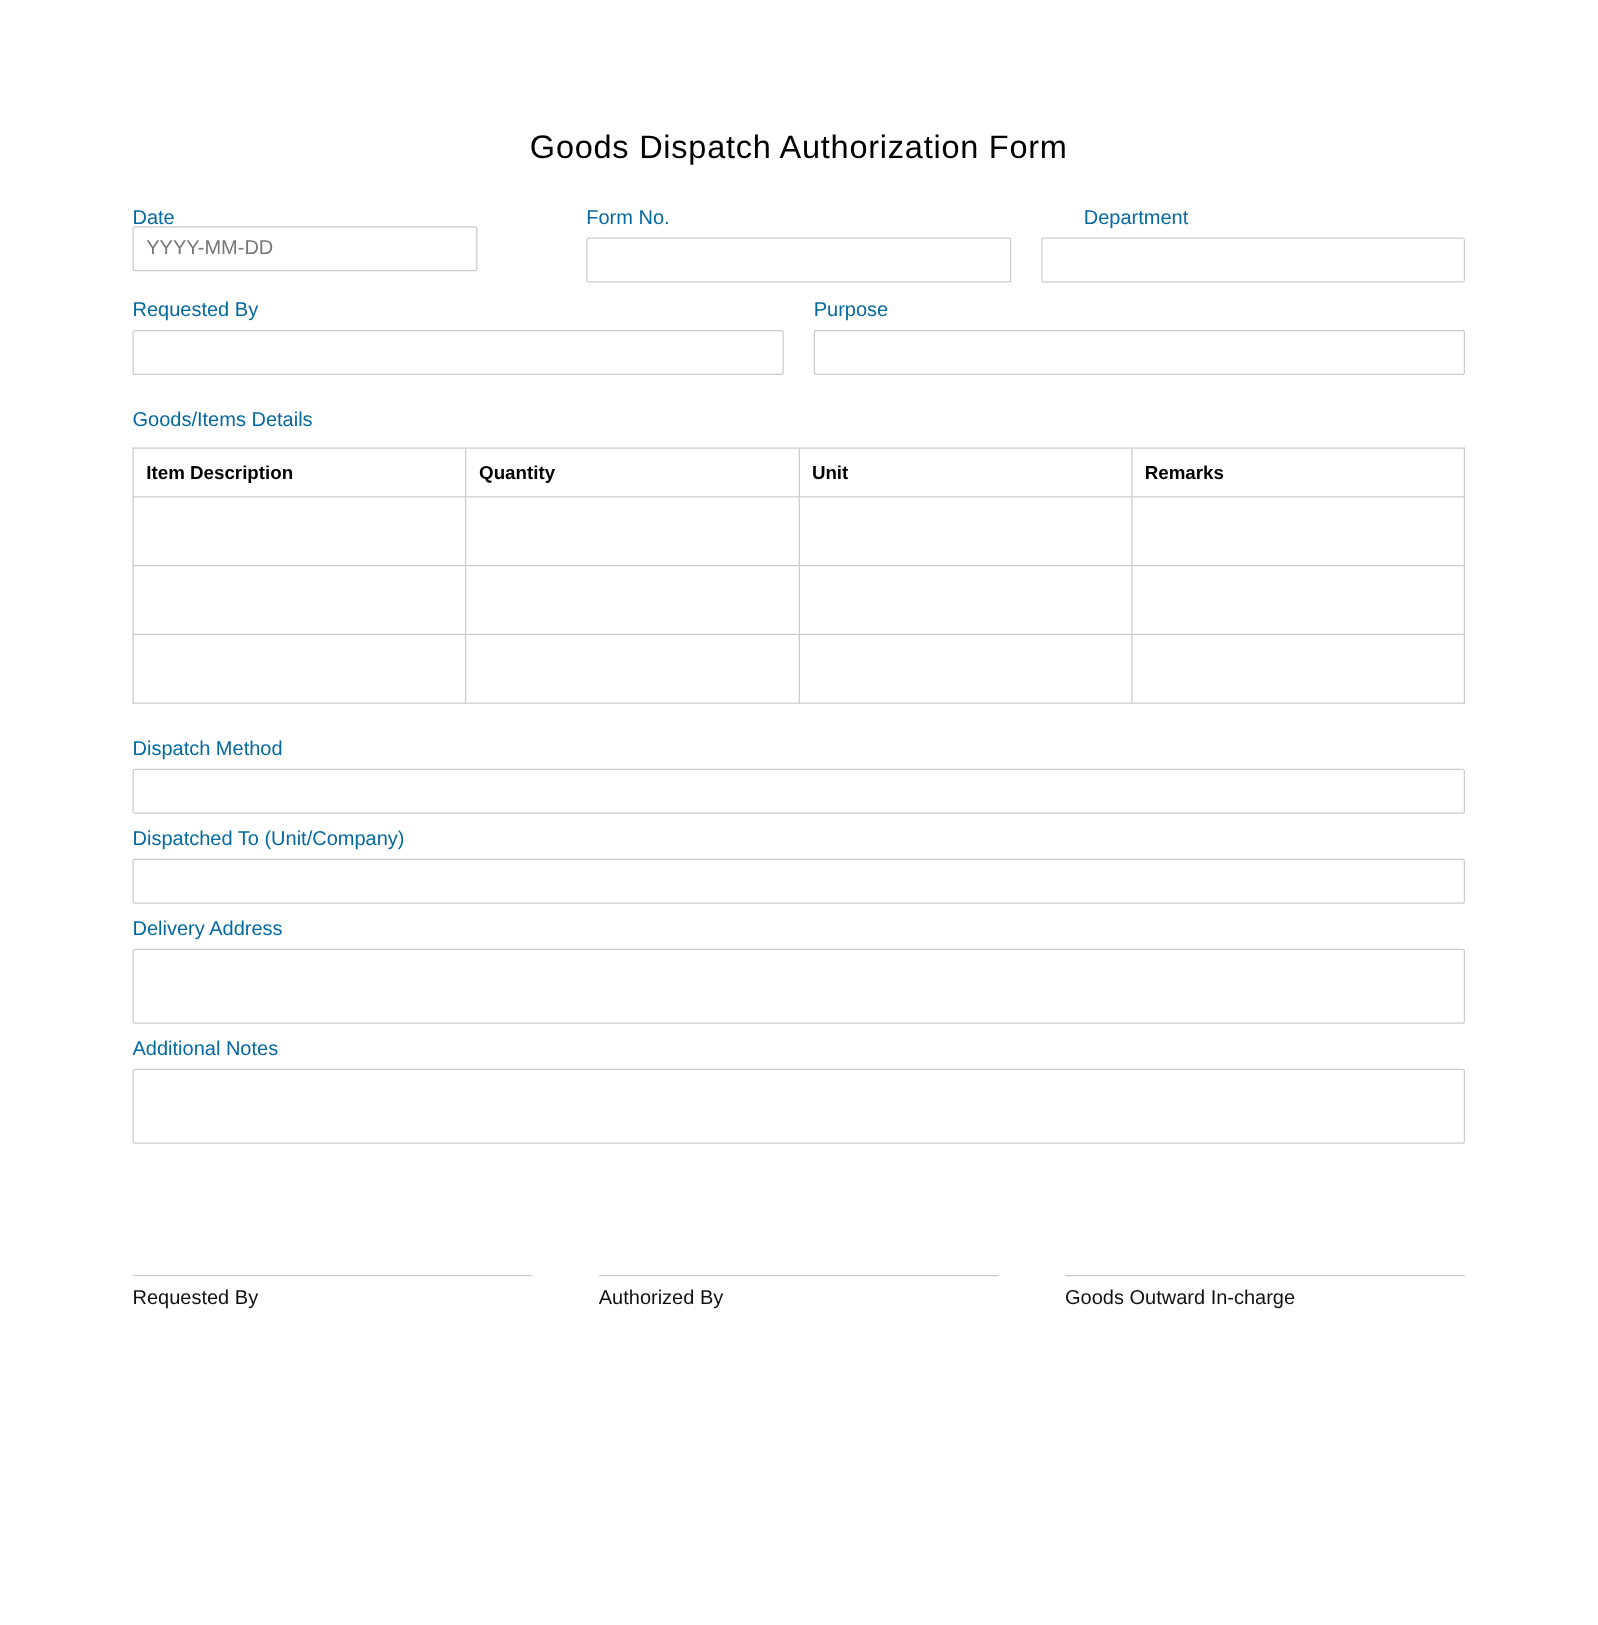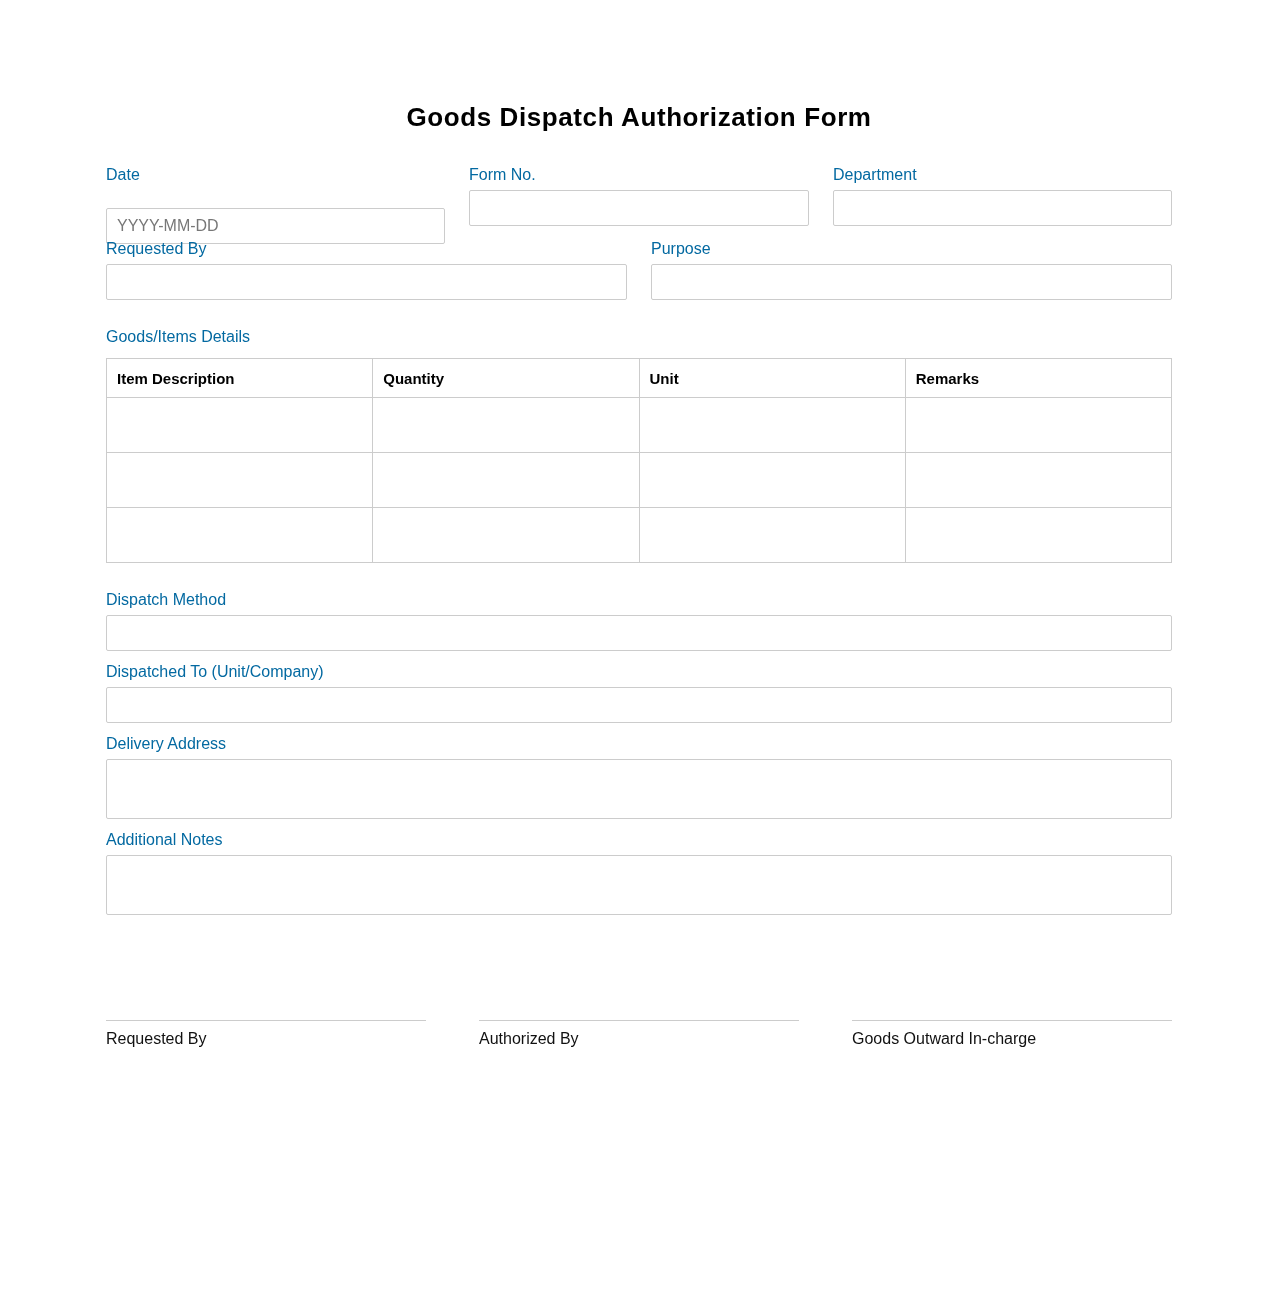--- a/index.html
+++ b/index.html
@@ -1,43 +1,43 @@
 <!DOCTYPE html>
 <html><head>
   <meta charset="utf-8">
   <style>
     * { box-sizing: border-box; margin: 0; padding: 0; }
     html, body { width: 1278px; height: 1300px; background: #ffffff; }
     body { font-family: "Liberation Sans", sans-serif; color: #000; font-size: 16px; position: relative; }
     .page { position: absolute; left: 106px; top: 0; width: 1066px; }
-    .title { position: absolute; left: 0; top: 102px; width: 1066px; text-align: center; font-size: 26px; font-weight: bold; letter-spacing: 0.6px; }
+    .title { position: absolute; left: 0; top: 102px; width: 1066px; text-align: center; font-size: 26px; font-weight: normal; letter-spacing: 0.6px; }
     .label { position: absolute; font-size: 16px; color: #0369a1; line-height: 18px; }
     .input { position: absolute; height: 36px; border: 1px solid #cccccc; border-radius: 2px; background: #fff; font-family: "Liberation Sans", sans-serif; font-size: 16px; padding: 0 10px; color: #000; outline: none; }
     .input::placeholder { color: #777; }
     .textarea { position: absolute; height: 60px; border: 1px solid #cccccc; border-radius: 2px; background: #fff; resize: none; font-family: "Liberation Sans", sans-serif; font-size: 16px; padding: 8px 10px; outline: none; }
     table.items { position: absolute; left: 0; top: 358px; width: 1066px; border-collapse: collapse; table-layout: fixed; }
     table.items th, table.items td { border: 1px solid #cccccc; text-align: left; }
     table.items th { height: 39px; font-weight: bold; font-size: 15px; padding: 0 10px; }
     table.items td { height: 55px; padding: 0 10px; }
     .sig-line { position: absolute; top: 1020px; width: 320px; border-top: 1px solid #cccccc; }
     .sig-label { position: absolute; top: 1030px; font-size: 16px; color: #111; }
   </style>
 </head>
 <body>
 
 <div class="page">
   <h1 class="title">Goods Dispatch Authorization Form</h1>
 
   <label class="label" style="left:0; top:166px;">Date</label>
-  <input class="input" style="left: 0px; top: 208px; width: 339px;" type="text" placeholder="YYYY-MM-DD">
+  <input class="input" style="left: 0px; top: 181px; width: 276px;" type="text" placeholder="YYYY-MM-DD">
 
   <label class="label" style="left:363px; top:166px;">Form No.</label>
   <input class="input" style="left: 363px; top: 190px; width: 340px;" type="text">
 
-  <label class="label" style="left:727px; top:166px;">Department</label>
+  <label class="label" style="left:761px; top:166px;">Department</label>
   <input class="input" style="left: 727px; top: 190px; width: 339px;" type="text">
 
   <label class="label" style="left:0; top:240px;">Requested By</label>
   <input class="input" style="left: 0px; top: 264px; width: 521px;" type="text">
 
   <label class="label" style="left:545px; top:240px;">Purpose</label>
   <input class="input" style="left: 545px; top: 264px; width: 521px;" type="text">
 
   <div class="label" style="left:0; top:328px;">Goods/Items Details</div>
   <table class="items">

